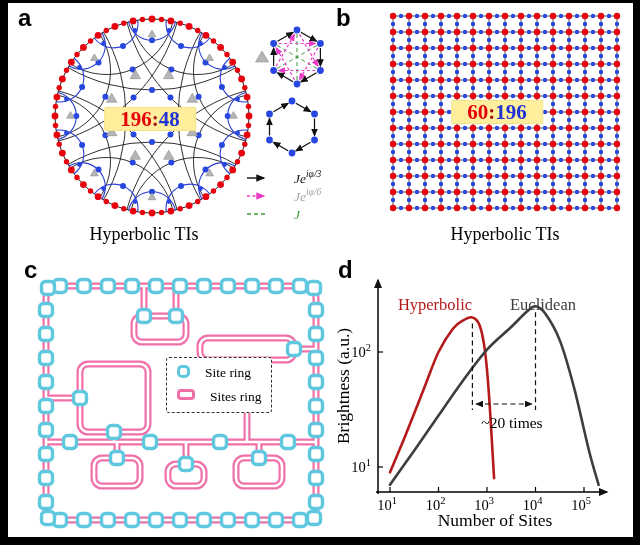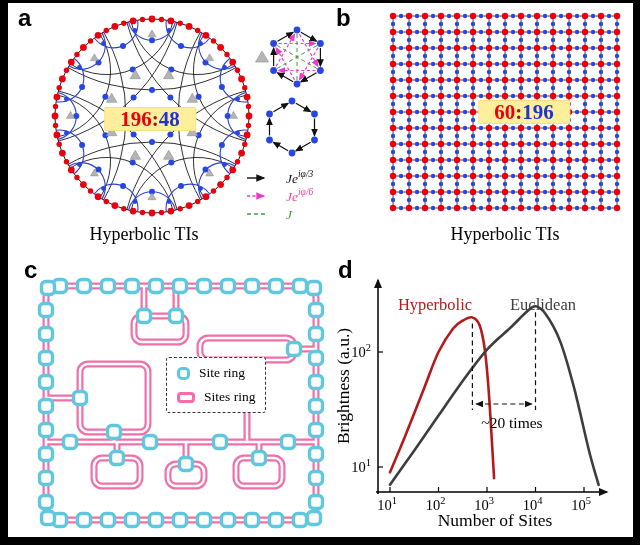--- a/index.html
+++ b/index.html
@@ -8,25 +8,25 @@
   .paper{position:absolute;left:8px;top:3px;width:625px;height:534px;background:#fff}
   .plabel{position:absolute;font-family:"Liberation Sans",sans-serif;font-weight:bold;font-size:24px;color:#000;line-height:1}
   svg.abs{position:absolute;overflow:visible}
   svg text{font-family:"Liberation Serif",serif}
   .caption{position:absolute;font-size:18px;color:#000;transform:translateX(-50%);white-space:nowrap}
   .ratio{position:absolute;transform:translate(-50%,-50%);background:#ffee9c;font-weight:bold;font-size:21px;padding:0 16px;border-radius:2px;white-space:nowrap;line-height:1.15;box-shadow:0 0 0 1px #f4e08a inset}
   .ratio .r{color:#e8000d}
   .ratio .c{color:#a01313}
   .ratio .b{color:#2033d6}
   .hopLegend{position:absolute;display:flex;flex-direction:column;gap:3px}
-  .hopRow{display:flex;align-items:center;gap:14px;height:15px}
+  .hopRow{display:flex;align-items:center;gap:22px;height:15px}
   .hopLab{font-style:italic;font-size:13.5px;line-height:1;white-space:nowrap}
   .hopLab sup{font-size:9.5px}
   .legendBox{position:absolute;border:1.6px dashed #333;background:#fff;padding:7px 10px;display:flex;flex-direction:column;gap:8px;border-radius:3px}
-  .legRow{display:flex;align-items:center;gap:9px}
+  .legRow{display:flex;gap:15px}
   .legRow .lab{font-size:13.5px;color:#000;white-space:nowrap}
   .ringIcon{display:inline-block;border-radius:5px;background:#fff}
   .siteIcon{width:13px;height:13px;border:3.4px solid #5fc8de}
   .linkIcon{width:18px;height:11px;border:3.4px solid #ef6fa8;border-radius:4px}
 </style>
 </head>
 <body>
 
 <svg width="0" height="0" style="position:absolute" aria-hidden="true">
   <defs>
@@ -259,21 +259,21 @@
   <div class="hopRow">
     <svg width="26" height="10">
         <line x1="1" y1="5" x2="18" y2="5" stroke="#111" stroke-width="1.4" marker-end="url(#mArr)"></line>
       </svg>
     <span class="hopLab" style="color:#111"><span>Je</span><sup>iφ/3</sup></span>
   </div>
   <div class="hopRow">
     <svg width="26" height="10">
         <line x1="1" y1="5" x2="18" y2="5" stroke="#ea3bc8" stroke-width="1.4" stroke-dasharray="3 2.5" marker-end="url(#mArrM)"></line>
       </svg>
-    <span class="hopLab" style="color:#ec4899"><span>Je</span><sup>iφ/6</sup></span>
+    <span class="hopLab" style="color:#a3a3a3"><span>Je</span><sup>iφ/6</sup></span>
   </div>
   <div class="hopRow">
     <svg width="26" height="10">
         <line x1="1" y1="5" x2="22" y2="5" stroke="#3f9b3f" stroke-width="1.4" stroke-dasharray="4 3"></line>
       </svg>
     <span class="hopLab" style="color:#3f9b3f"><span>J</span><sup></sup></span>
   </div>
 </div>
 <div class="caption" style="left:144px;top:224px">Hyperbolic TIs</div>
 
@@ -864,21 +864,21 @@
       <circle cx="125" cy="200" r="3.2" fill="#e8000d"></circle>
       <circle cx="141" cy="200" r="3.2" fill="#e8000d"></circle>
       <circle cx="157" cy="200" r="3.2" fill="#e8000d"></circle>
       <circle cx="173" cy="200" r="3.2" fill="#e8000d"></circle>
       <circle cx="189" cy="200" r="3.2" fill="#e8000d"></circle>
       <circle cx="205" cy="200" r="3.2" fill="#e8000d"></circle>
       <circle cx="221" cy="200" r="3.2" fill="#e8000d"></circle>
       <circle cx="237" cy="200" r="3.2" fill="#e8000d"></circle>
     </g>
   </svg>
-<div class="ratio" style="left:524px;top:112px"><span class="r">60</span><span class="c">:</span><span class="b">196</span></div>
+<div class="ratio" style="left:497px;top:112px"><span class="r">60</span><span class="c">:</span><span class="b">196</span></div>
 <div class="caption" style="left:505px;top:224px">Hyperbolic TIs</div>
 
 <div class="plabel" style="left:24px;top:258px">c</div>
 <svg id="svg-c" class="abs" style="left:30px;top:272px" width="302" height="262">
     <g>
       <rect x="16" y="14" width="270" height="234" rx="12" fill="none" stroke="#ef6fa8" stroke-width="7"></rect>
       <rect x="50" y="92" width="68" height="68" rx="8" fill="none" stroke="#ef6fa8" stroke-width="7"></rect>
       <rect x="104" y="44" width="52" height="26" rx="8" fill="none" stroke="#ef6fa8" stroke-width="7"></rect>
       <rect x="170" y="66" width="94" height="22" rx="8" fill="none" stroke="#ef6fa8" stroke-width="7"></rect>
       <rect x="64" y="186" width="46" height="28" rx="8" fill="none" stroke="#ef6fa8" stroke-width="7"></rect>

